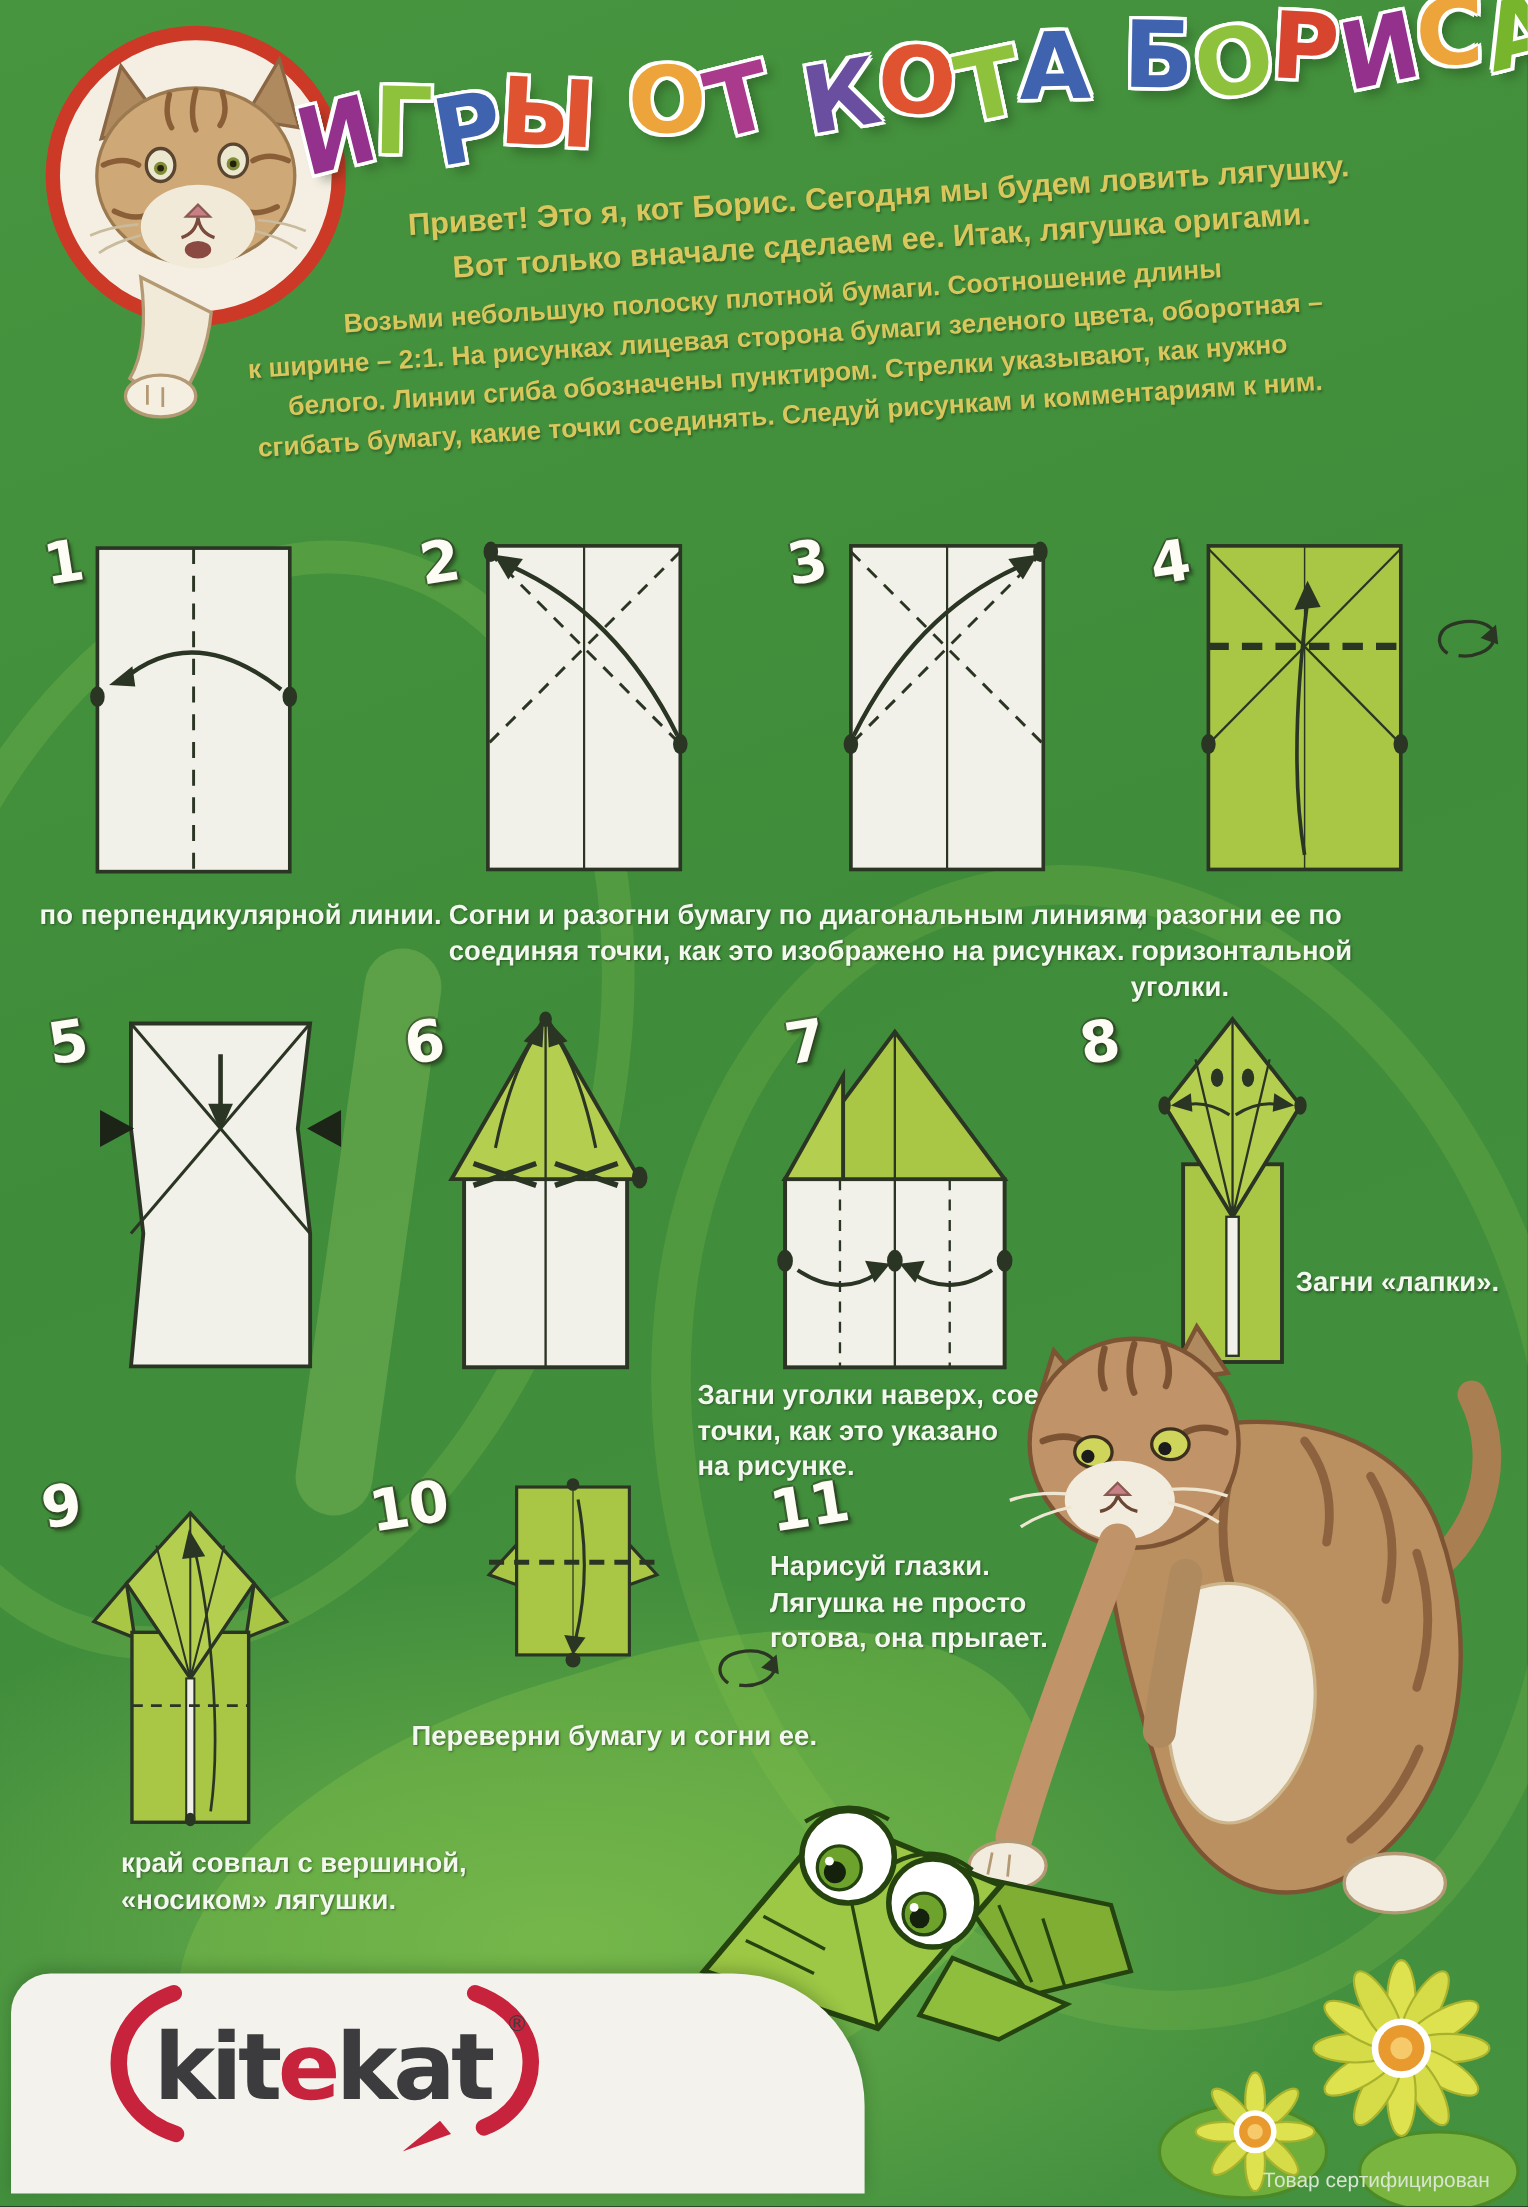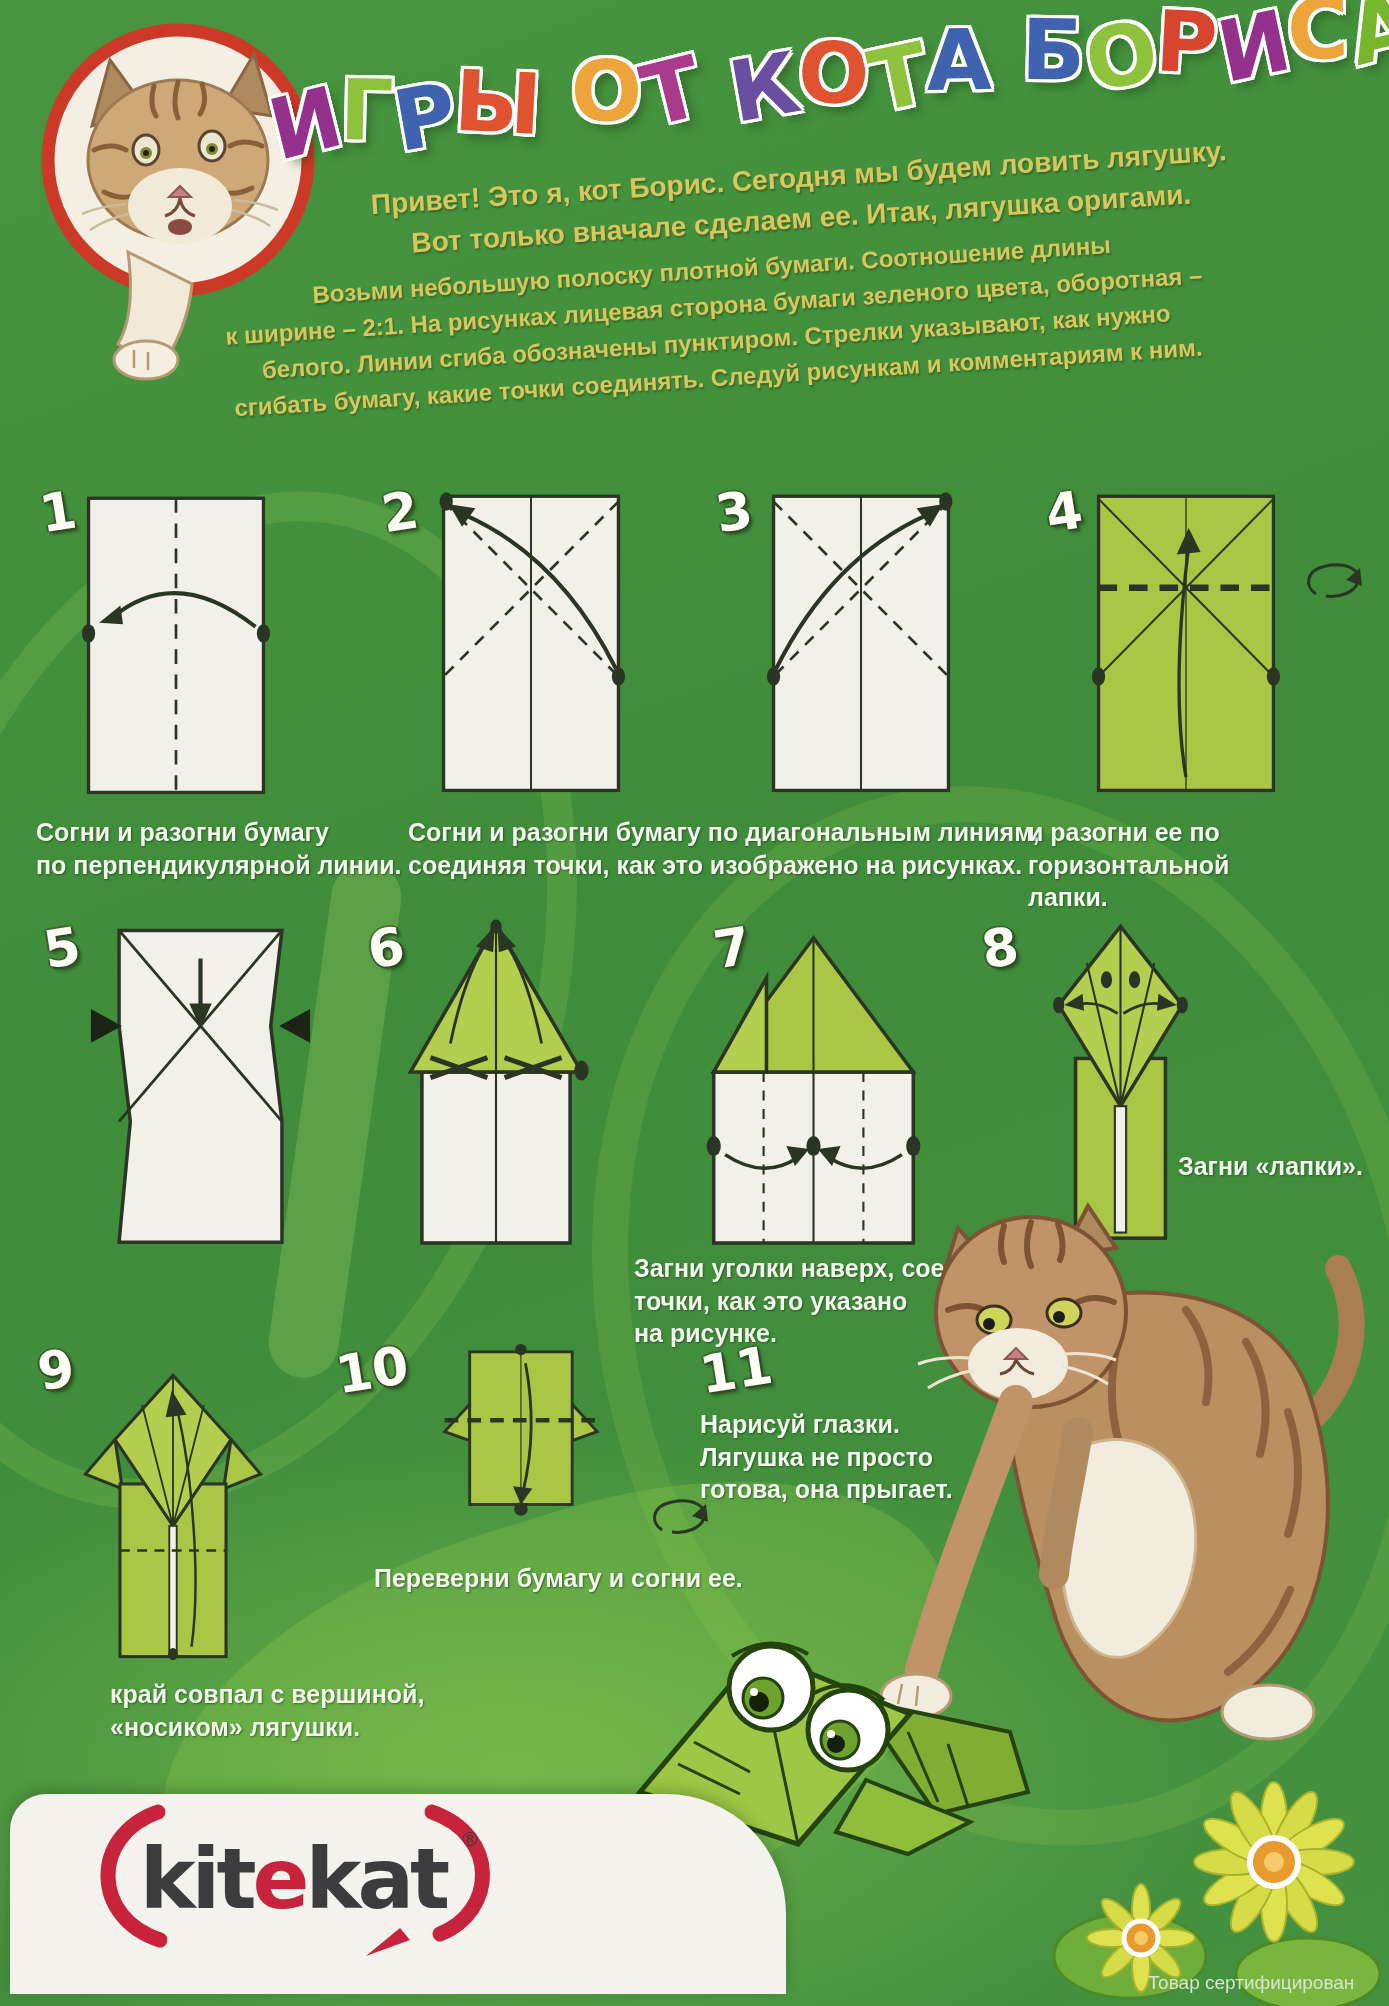--- a/index.html
+++ b/index.html
@@ -247,30 +247,29 @@
     <path d="M97,22 Q108,80 95,134" fill="none" stroke="#2b3524" stroke-width="2.5"></path>
     <polygon points="93,146 86,130 103,132" fill="#2b3524"></polygon>
   </svg>
 
   <svg class="diagram" style="left:648px;top:1492px" width="62" height="50" viewBox="0 0 62 50">
     <path d="M14,38 C2,30 4,14 24,10 C44,6 60,14 56,26 C53,36 38,42 24,40" fill="none" stroke="#2b3524" stroke-width="3"></path>
     <polygon points="58,12 60,30 44,24" fill="#2b3524"></polygon>
   </svg>
 
   <div id="cap1" class="cap">
-    <span>Согни и разогни бумагу</span>
       <span>по перпендикулярной линии.</span>
   </div>
   <div id="cap23" class="cap">
     <span>Согни и разогни бумагу по диагональным линиям,</span>
       <span>соединяя точки, как это изображено на рисунках.</span>
   </div>
   <div id="cap4" class="cap">
       <span>и разогни ее по горизонтальной</span>
-      <span>лапки.</span>
+      <span>уголки.</span>
   </div>
   <div id="cap67" class="cap">
     <span>Загни уголки наверх, соедини</span>
       <span>точки, как это указано</span>
       <span>на рисунке.</span>
   </div>
   <div id="cap8" class="cap">
     <span>Загни «лапки».</span>
   </div>
   <div id="cap9" class="cap">

